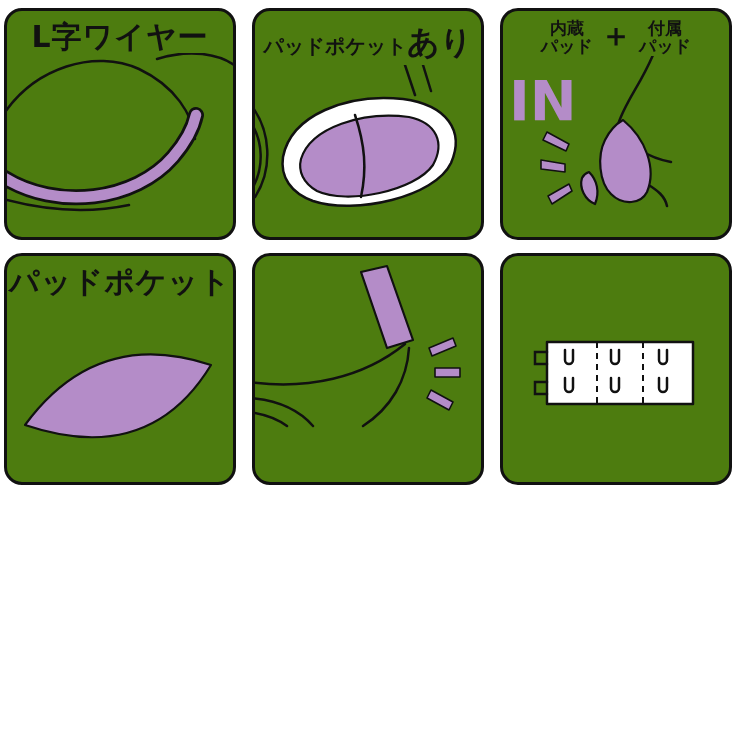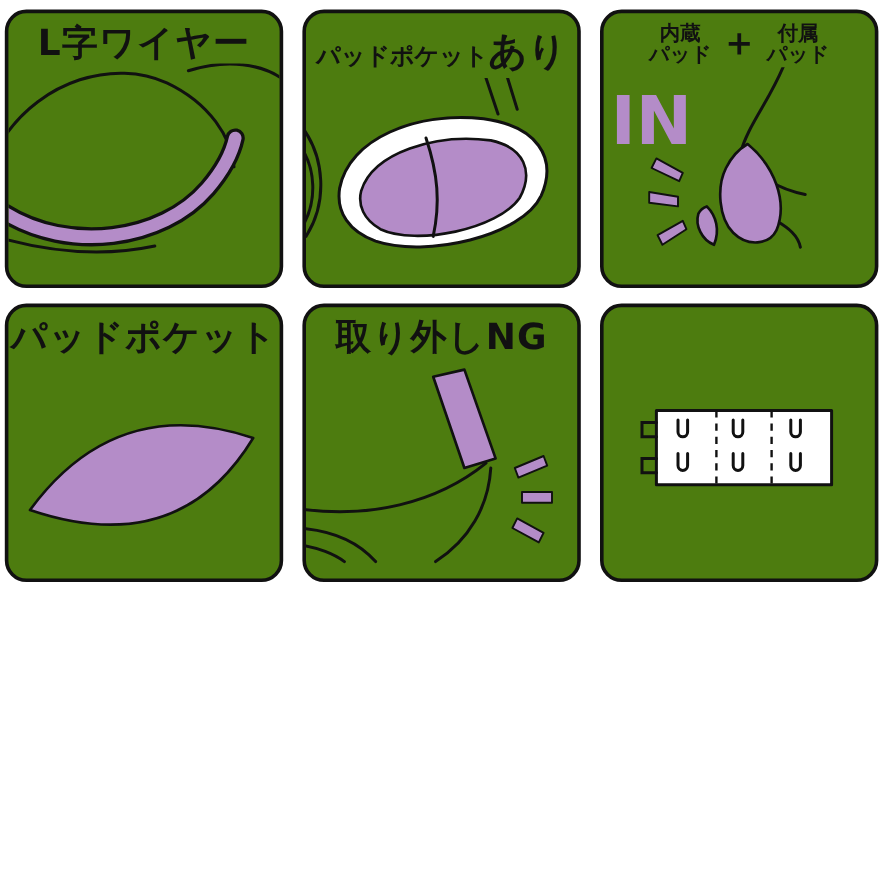--- a/index.html
+++ b/index.html
@@ -113,21 +113,20 @@
   </div>
 
   <div class="panel">
     <div class="panel-title">パッドポケット</div>
     <svg class="illus" viewBox="0 0 226 162" preserveAspectRatio="xMidYMid meet">
       <path class="accent-shape" stroke-width="3" d="M 18,116 Q 90,18 204,56 Q 142,158 18,116 Z"></path>
     </svg>
   </div>
 
   <div class="panel">
-    <div class="panel-title">取り外しNG</div>
     <svg class="illus" viewBox="0 0 226 166" preserveAspectRatio="xMidYMin meet">
       <g>
         <path class="ln" d="M 150,88 C 108,122 52,134 -6,126"></path>
         <path class="ln" d="M 154,92 C 152,124 136,152 108,170"></path>
         <path class="ln" d="M -6,142 C 22,144 44,154 58,170"></path>
         <path class="ln" d="M -6,156 C 10,158 24,164 32,170"></path>
       </g>
       <path class="accent-shape" d="M 106,16 L 132,10 L 158,84 L 132,92 Z"></path>
       <g>
         <path class="accent-mark" d="M 174,92 L 198,82 L 201,90 L 177,100 Z"></path>

